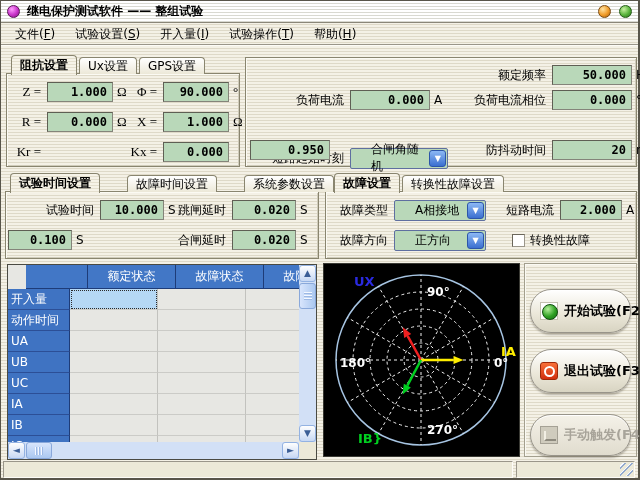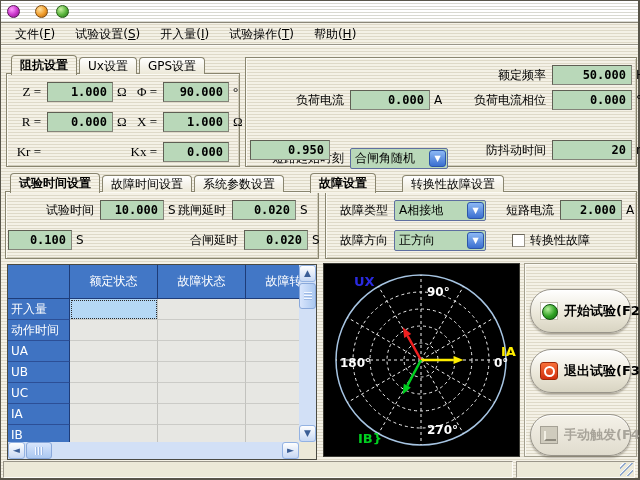--- a/index.html
+++ b/index.html
@@ -49,34 +49,34 @@
   
   .frow{ position:absolute; display:flex; align-items:center; height:20px; }
   .flabel{ text-align:right; padding-right:6px; white-space:nowrap; }
   .serif{ font-family:"Liberation Serif","DejaVu Serif",serif; font-size:13px; }
   .box{ background:#b9d8b9; border:1px solid #84847a; border-top-color:#5f5f54; border-left-color:#5f5f54;
     height:20px; line-height:18px; text-align:right; padding-right:5px; font-weight:bold;
     font-family:"DejaVu Sans Mono","Liberation Mono",monospace; font-size:12px; }
   .unit{ padding-left:4px; white-space:nowrap; }
 
   .combo{ background:#b9d8b9; border:1px solid #5f6fa0; border-radius:2px; height:21px;
-    display:flex; align-items:center; justify-content:space-between; padding-left:4px; }
+    display:flex; align-items:center; justify-content:space-between; padding-left:20px; }
   .combo-btn{ width:17px; height:17px; margin-right:1px; border-radius:3px;
     background:linear-gradient(#8cb8f4,#3a6fd0); border:1px solid #2c55a8;
     color:#fff; font-size:8px; line-height:15px; text-align:center; }
 
   .checkbox{ width:13px; height:13px; background:#fff; border:1px solid #9a968a;
     border-top-color:#6a665a; border-left-color:#6a665a; margin-right:5px; }
 
   
   .table-wrap{ position:absolute; left:6px; top:263px; width:310px; height:196px;
     border:1px solid #4a4a42; background:#ece9d8; }
   .grid-viewport{ position:absolute; left:0; top:0; width:291px; height:177px; overflow:hidden; background:#e7e7e3; }
   .trow{ display:flex; height:21px; }
-  .trow.head{ height:34px; }
+  .trow.head{ height:24px;margin-left:18px; }
   .hcell{ background:#4277c6; color:#fff; border-right:1px solid #1e3c78; border-bottom:1px solid #1e3c78;
     display:flex; align-items:center; justify-content:center; white-space:nowrap; overflow:hidden;}
   .rhead{ background:#3f73c2; color:#fff; border-right:1px solid #1e3c78; border-bottom:1px solid #2c4f96;
     display:flex; align-items:center; padding-left:3px; white-space:nowrap; overflow:hidden;}
   .cell{ background:#e7e7e3; border-right:1px solid #c2c2be; border-bottom:1px solid #cbcbc7; }
   .c0{ width:62px; flex:none;} .c1{ width:88px; flex:none;} .c2{ width:88px; flex:none;} .c3{ width:88px; flex:none;}
   .cell.sel{ background:#b5d8f5; outline:1px dotted #2a2a2a; outline-offset:-2px; }
 
   
   .sb-v{ position:absolute; right:0; top:0; width:17px; height:177px; background:#d2e0f6; }
@@ -122,20 +122,21 @@
   .grip{ position:absolute; right:1px; bottom:1px; width:13px; height:13px;
     background:repeating-linear-gradient(315deg,transparent 0 3px,#93aace 3px 4.5px,#f6f8ff 4.5px 5.5px); }
 </style>
 </head>
 <body>
 
 <div class="window">
 
   <div class="titlebar">
     <span class="app-icon"></span>
+    <span class="title-text">继电保护测试软件 —— 整组试验</span>
     <span class="tb-btn tb-min"></span>
     <span class="tb-btn tb-close"></span>
   </div>
 
   <div class="menubar">
     <span class="menu-item"><span>文件(</span><u>F</u><span>)</span></span>
     <span class="menu-item"><span>试验设置(</span><u>S</u><span>)</span></span>
     <span class="menu-item"><span>开入量(</span><u>I</u><span>)</span></span>
     <span class="menu-item"><span>试验操作(</span><u>T</u><span>)</span></span>
     <span class="menu-item"><span>帮助(</span><u>H</u><span>)</span></span>
@@ -203,48 +204,48 @@
     <div class="frow" style="left:4px; top:82px;">
         <span class="box" style="width:80px">0.950</span>
       </div>
     <div class="frow" style="left:196px; top:82px;">
         <span class="flabel" style="width:110px">防抖动时间</span>
         <span class="box" style="width:80px">20</span>
         <span class="unit">ms</span>
       </div>
   </div>
 
-  <div class="tabs" style="left:6px; top:170px;">
+  <div class="tabs" style="left:6px; top:170px;gap:25px;">
     <span class="tab active">试验时间设置</span>
     <span class="tab">故障时间设置</span>
     <span class="tab">系统参数设置</span>
   </div>
   <div class="panel-body" style="left:4px; top:190px; width:314px; height:68px;">
     <div class="frow" style="left:2px; top:8px;">
         <span class="flabel" style="width:92px">试验时间</span>
         <span class="box" style="width:64px">10.000</span>
         <span class="unit">S</span>
       </div>
     <div class="frow" style="left:164px; top:8px;">
         <span class="flabel" style="width:62px">跳闸延时</span>
         <span class="box" style="width:64px">0.020</span>
         <span class="unit">S</span>
       </div>
     <div class="frow" style="left:2px; top:38px;">
         <span class="box" style="width:64px">0.100</span>
         <span class="unit">S</span>
       </div>
-    <div class="frow" style="left:176px; top:38px;align-items:center;">
+    <div class="frow" style="left:164px; top:38px;align-items:center;">
         <span class="flabel" style="width:62px">合闸延时</span>
         <span class="box" style="width:64px">0.020</span>
         <span class="unit">S</span>
       </div>
   </div>
 
-  <div class="tabs" style="left:306px; top:170px;gap:24px;">
+  <div class="tabs" style="left:330px; top:170px;">
     <span class="tab active">故障设置</span>
     <span class="tab">转换性故障设置</span>
   </div>
   <div class="panel-body" style="left:324px; top:190px; width:312px; height:68px;">
     <div class="frow" style="left:10px; top:8px;">
         <span class="flabel" style="width:58px">故障类型</span>
         <span class="combo" style="width:92px">
           <span>A相接地</span>
           <span class="combo-btn">▼</span>
         </span>

